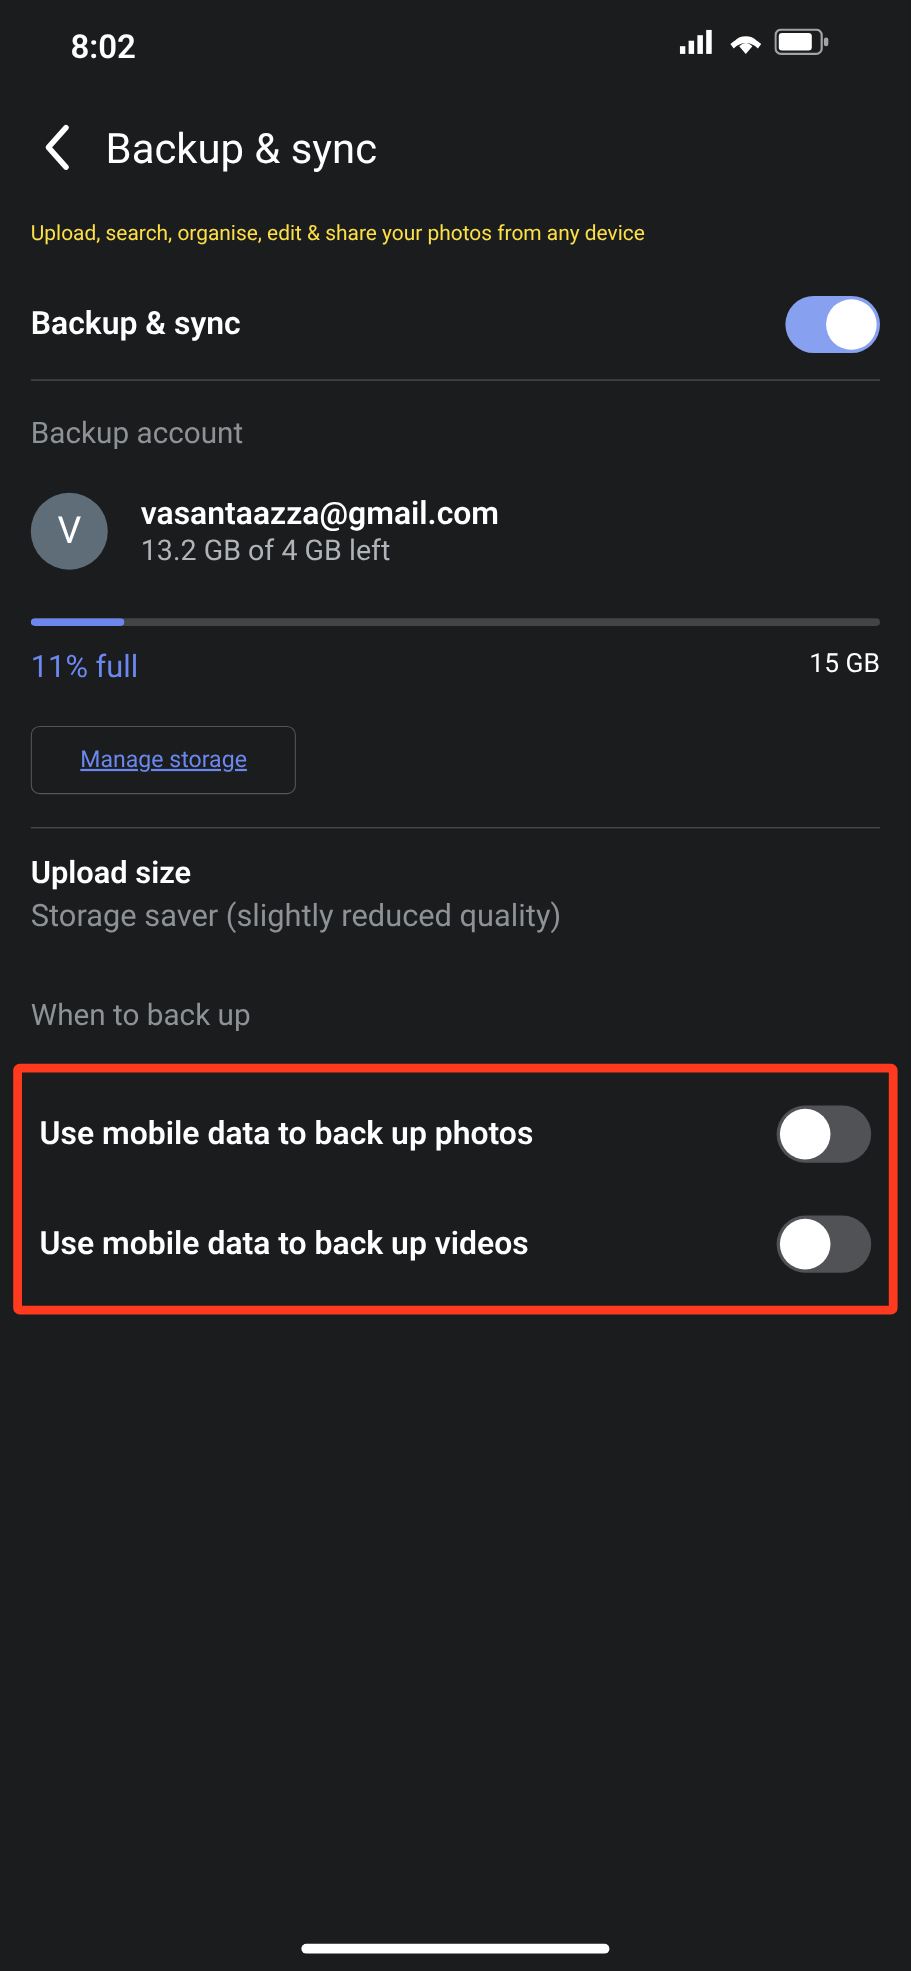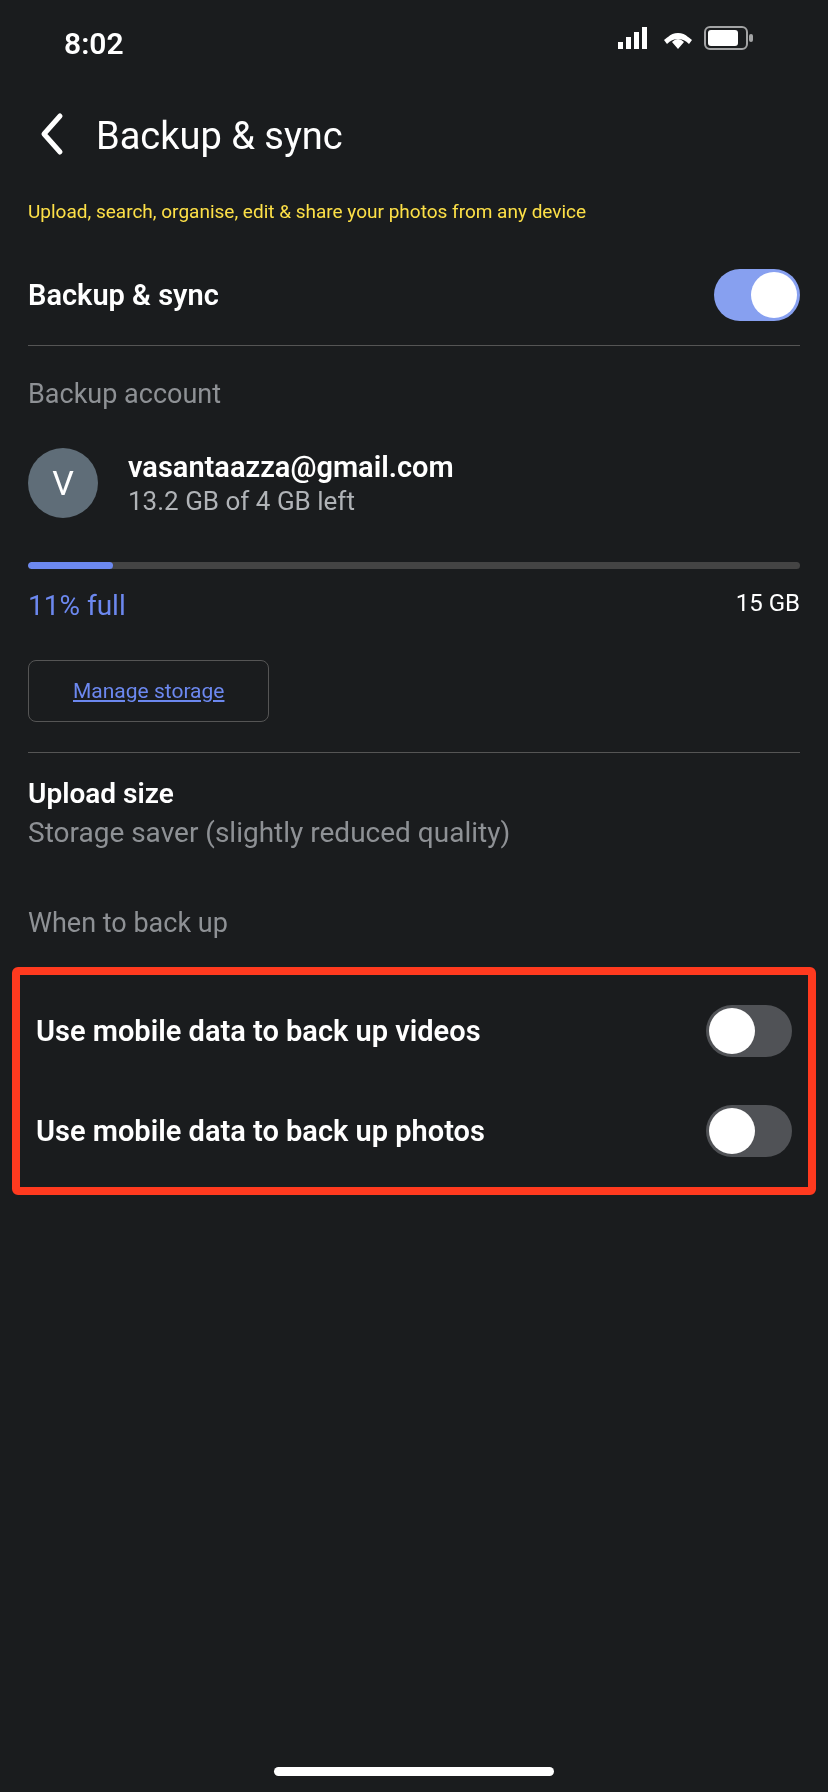--- a/index.html
+++ b/index.html
@@ -283,27 +283,27 @@
 
   <div class="upload-section">
     <div class="upload-title">Upload size</div>
     <div class="upload-subtitle">Storage saver (slightly reduced quality)</div>
   </div>
 
   <div class="section-header" style="padding-top:42px;padding-bottom:28px;">When to back up</div>
 
   <div class="highlight-box">
     <div class="setting-row backup-toggle-row">
+      <div class="setting-label">Use mobile data to back up photos</div>
+      <div class="toggle off">
+        <div class="toggle-thumb"></div>
+      </div>
+    </div>
+    <div class="setting-row backup-toggle-row">
       <div class="setting-label">Use mobile data to back up videos</div>
       <div class="toggle off">
         <div class="toggle-thumb"></div>
       </div>
     </div>
-    <div class="setting-row backup-toggle-row">
-      <div class="setting-label">Use mobile data to back up photos</div>
-      <div class="toggle off">
-        <div class="toggle-thumb"></div>
-      </div>
-    </div>
   </div>
 </div>
 
 <div class="home-indicator"></div>
 
 </body></html>

